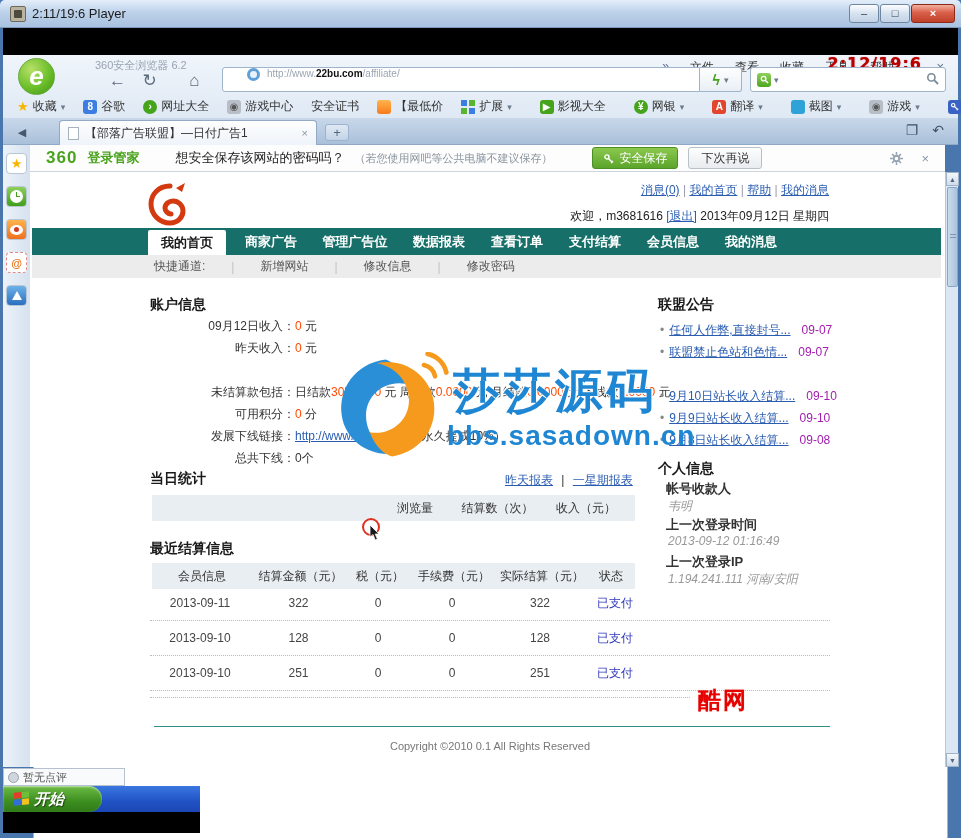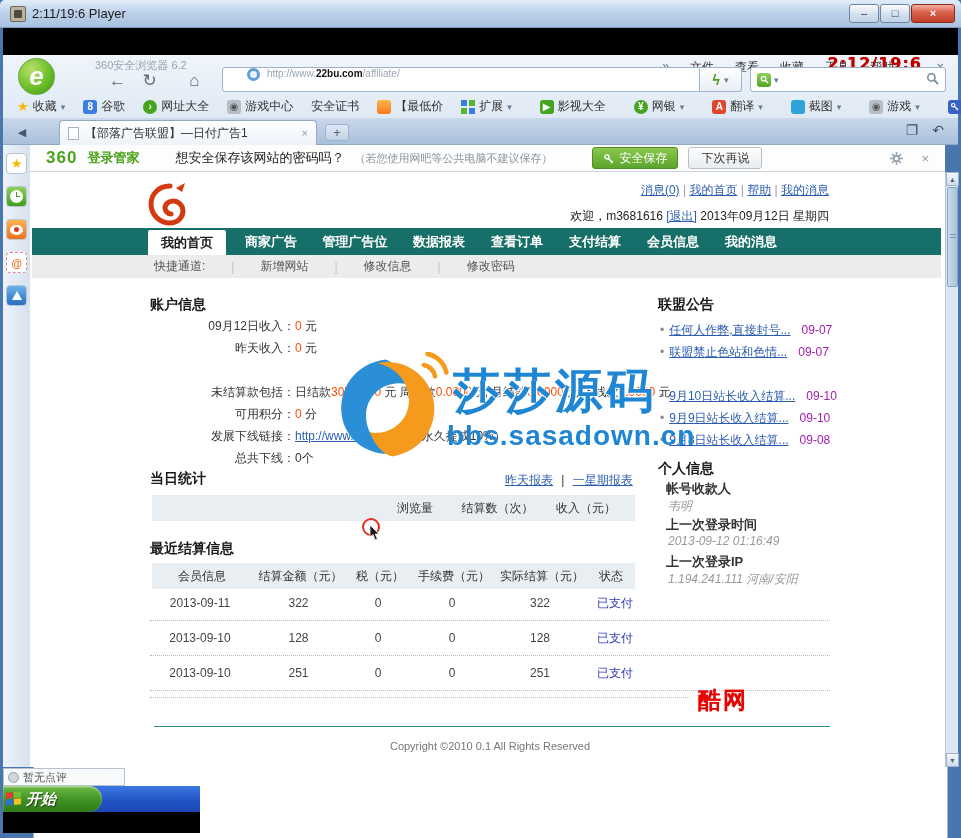--- a/index.html
+++ b/index.html
@@ -173,21 +173,21 @@
 .sb-thumb:after{content:"";position:absolute;left:2px;top:46px;width:6px;height:6px;
   background:repeating-linear-gradient(#7d98b5 0 1px,transparent 1px 3px)}
 
 
 .review-bar{position:absolute;left:3px;top:768px;width:122px;height:18px;background:#f8fafc;border:1px solid #b6c2d0;
   display:flex;align-items:center;gap:4px;padding:0 4px;font-size:11px;color:#555}
 .globe{width:11px;height:11px;border-radius:50%;background:#cfd6dd;border:1px solid #98a2ac}
 .taskbar{position:absolute;left:3px;top:786px;width:197px;height:26px;background:linear-gradient(#3a77e0,#2152c4 60%,#1b47b4)}
 .startbtn{position:absolute;left:0;top:0;width:99px;height:26px;border-radius:0 13px 13px 0;
   background:linear-gradient(#6cbb44,#3c8e20 60%,#2f7a18);box-shadow:inset 0 1px 2px rgba(255,255,255,.6);
-  display:flex;align-items:center;gap:5px;padding-left:3px;color:#fff;font-size:15px;font-weight:bold;font-style:italic;text-shadow:1px 1px 1px rgba(0,0,0,.5)}
+  display:flex;align-items:center;gap:5px;padding-left:11px;color:#fff;font-size:15px;font-weight:bold;font-style:italic;text-shadow:1px 1px 1px rgba(0,0,0,.5)}
 .flag{width:15px;height:14px;transform:skewY(-6deg);display:grid;grid-template-columns:7px 7px;grid-template-rows:6px 6px;gap:1px}
 .flag i:nth-child(1){background:#e33e2b}.flag i:nth-child(2){background:#6fbf3a}
 .flag i:nth-child(3){background:#2f6fd6}.flag i:nth-child(4){background:#f2c320}
 .blackbottom{position:absolute;left:3px;top:812px;width:197px;height:21px;background:#000}
 .wm-bottom{position:absolute;left:200px;top:767px;width:758px;height:71px;background:#fff;display:flex;align-items:center;z-index:9}
 .wm-bottom .t{font-size:54px;font-weight:bold;color:#e8281e;letter-spacing:3px;margin-left:6px;
   text-shadow:0 0 3px rgba(232,40,30,.75);white-space:nowrap}
 .wm-bottom .u{font-size:37px;font-weight:bold;color:#1414c8;margin-left:22px;white-space:nowrap;
   font-family:"Liberation Mono","DejaVu Sans Mono",monospace;text-shadow:0 0 2px rgba(20,20,200,.6)}
 </style>

